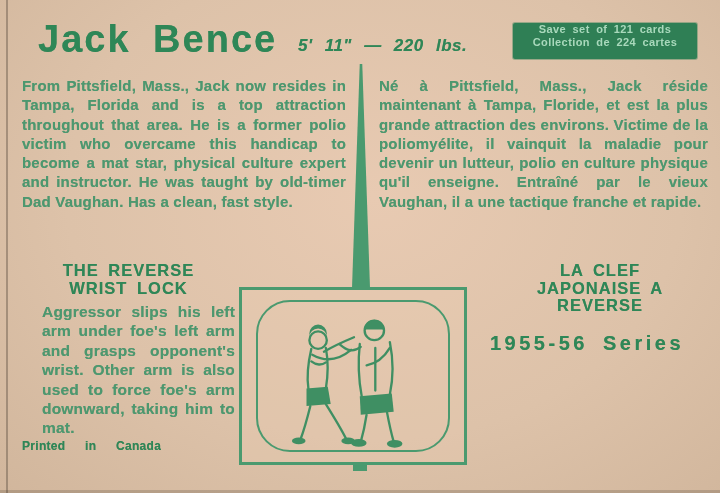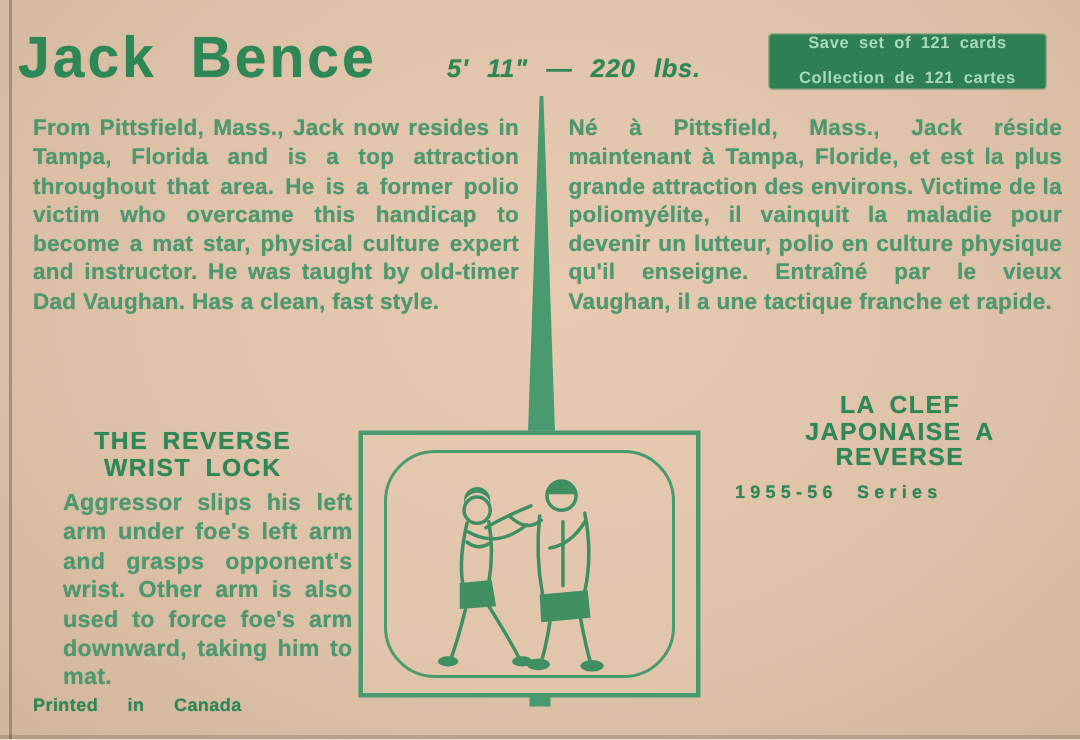--- a/index.html
+++ b/index.html
@@ -11,32 +11,32 @@
   .card{
     position:absolute;inset:0;
     background:radial-gradient(ellipse at 52% 40%, #e8cab2 0%, #ddc2a9 58%, #d1b69c 100%);
   }
   .edge-left{position:absolute;left:6px;top:0;width:2px;height:100%;background:rgba(70,58,45,.35);}
   .edge-bottom{position:absolute;left:0;bottom:0;width:100%;height:3px;background:rgba(70,58,45,.22);}
   .ink{color:#4c986f;text-shadow:0 0 .6px rgba(60,130,95,.55);}
   .ink-dark{color:#2e8757;text-shadow:0 0 .6px rgba(40,115,75,.6);}
 
   .title{
-    position:absolute;left:12px;top:18px;
+    position:absolute;left:38px;top:18px;
     font-size:38px;font-weight:bold;letter-spacing:2px;word-spacing:10px;
     transform:scaleY(1.02);
   }
   .stats{
     position:absolute;left:298px;top:36px;
     font-size:17px;font-weight:bold;font-style:italic;word-spacing:7px;letter-spacing:.5px;
   }
   .badge{
     position:absolute;left:513px;top:23px;width:184px;height:36px;
     background:#2f7f55;border-radius:2px;
-    display:flex;flex-direction:column;justify-content:space-between;align-items:center;
+    display:flex;flex-direction:column;justify-content:flex-start;align-items:center;
     box-shadow:0 0 0 1px rgba(47,127,85,.4);
   }
   .badge div{
     color:#a9d9bc;font-size:11px;line-height:13px;font-weight:bold;letter-spacing:.4px;word-spacing:3px;
   }
 
   .col{
     position:absolute;top:76px;
     font-size:15px;line-height:19.3px;font-weight:bold;
     text-align:justify;letter-spacing:.2px;
@@ -50,27 +50,27 @@
     clip-path:polygon(43% 0, 57% 0, 100% 100%, 0% 100%);
   }
 
   .move{position:absolute;top:262px;font-weight:bold;}
   .move-en{left:22px;width:213px;}
   .move-fr{left:490px;width:220px;}
   .move-heading{
     font-size:16.5px;line-height:17.5px;text-align:center;letter-spacing:1px;word-spacing:4px;
     margin:0 auto;
   }
-  .move-heading.en{max-width:160px;margin-top:24px;}
+  .move-heading.en{max-width:160px;}
   .move-heading.fr{max-width:150px;}
   .move-body{
     margin-top:5px;font-size:15.5px;line-height:19.4px;text-align:justify;letter-spacing:.2px;margin-left:20px;
   }
   .move-footer-en{margin-top:1px;font-size:12px;word-spacing:16px;letter-spacing:.3px;}
-  .move-footer-fr{margin-top:6px;font-size:12px;letter-spacing:3.5px;word-spacing:6px;}
+  .move-footer-fr{margin-top:17px;font-size:20px;letter-spacing:3.5px;word-spacing:6px;}
 
   .tv{
     position:absolute;left:239px;top:287px;width:228px;height:178px;
     border:3px solid #4a9a6f;box-sizing:border-box;background:rgba(232,202,178,.35);
   }
   .tv-screen{
     position:absolute;left:14px;top:10px;right:14px;bottom:10px;
     border:2.5px solid #4a9a6f;border-radius:34px;
   }
   .tv-stand{
@@ -84,21 +84,21 @@
 <div class="card">
   <div class="edge-left"></div>
   <div class="edge-bottom"></div>
 
   <div class="title ink-dark">Jack Bence</div>
 
   <div class="stats ink-dark">5' 11" — 220 lbs.</div>
 
   <div class="badge">
     <div>Save set of 121 cards</div>
-    <div>Collection de 121 cartes</div>
+    <div>Collection de 224 cartes</div>
   </div>
 
   <div class="col col-en ink">From Pittsfield, Mass., Jack now resides in Tampa, Florida and is a top attraction throughout that area. He is a former polio victim who overcame this handicap to become a mat star, physical culture expert and instructor. He was taught by old-timer Dad Vaughan. Has a clean, fast style.</div>
 
   <div class="col col-fr ink">Né à Pittsfield, Mass., Jack réside maintenant à Tampa, Floride, et est la plus grande attraction des environs. Victime de la poliomyélite, il vainquit la maladie pour devenir un lutteur, polio en culture physique qu'il enseigne. Entraîné par le vieux Vaughan, il a une tactique franche et rapide.</div>
 
   <div class="wedge"></div>
 
   <div class="move move-en">
     <div class="move-heading en ink-dark">THE REVERSE WRIST LOCK</div>

